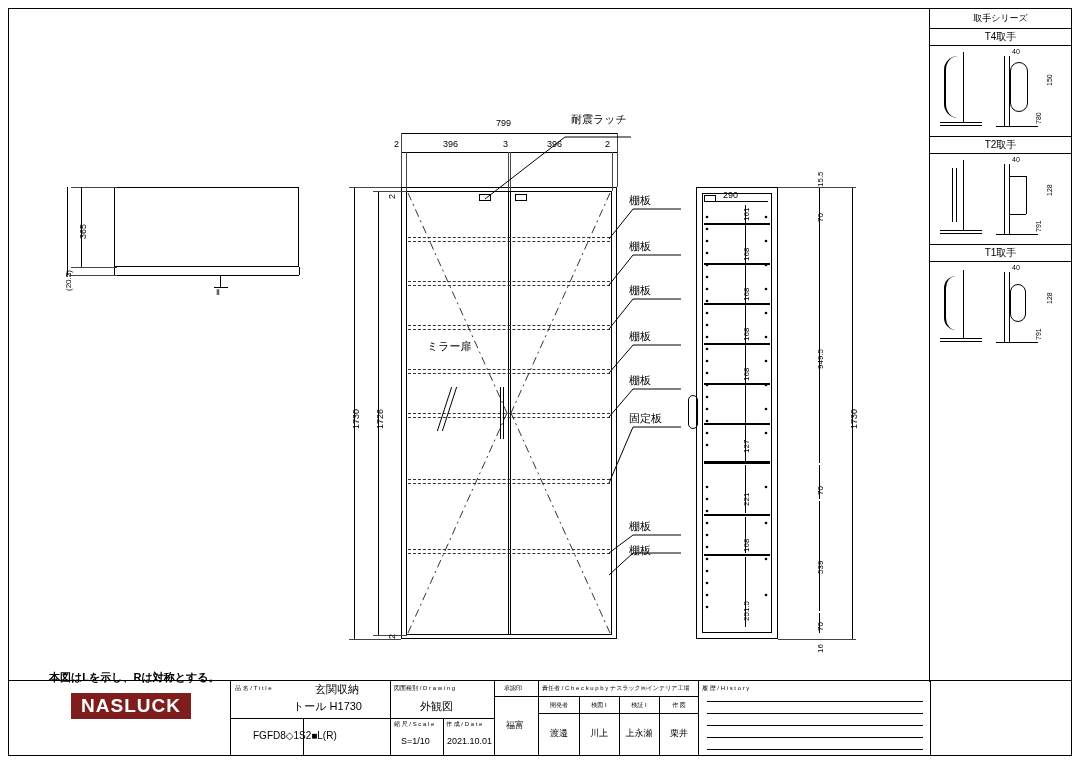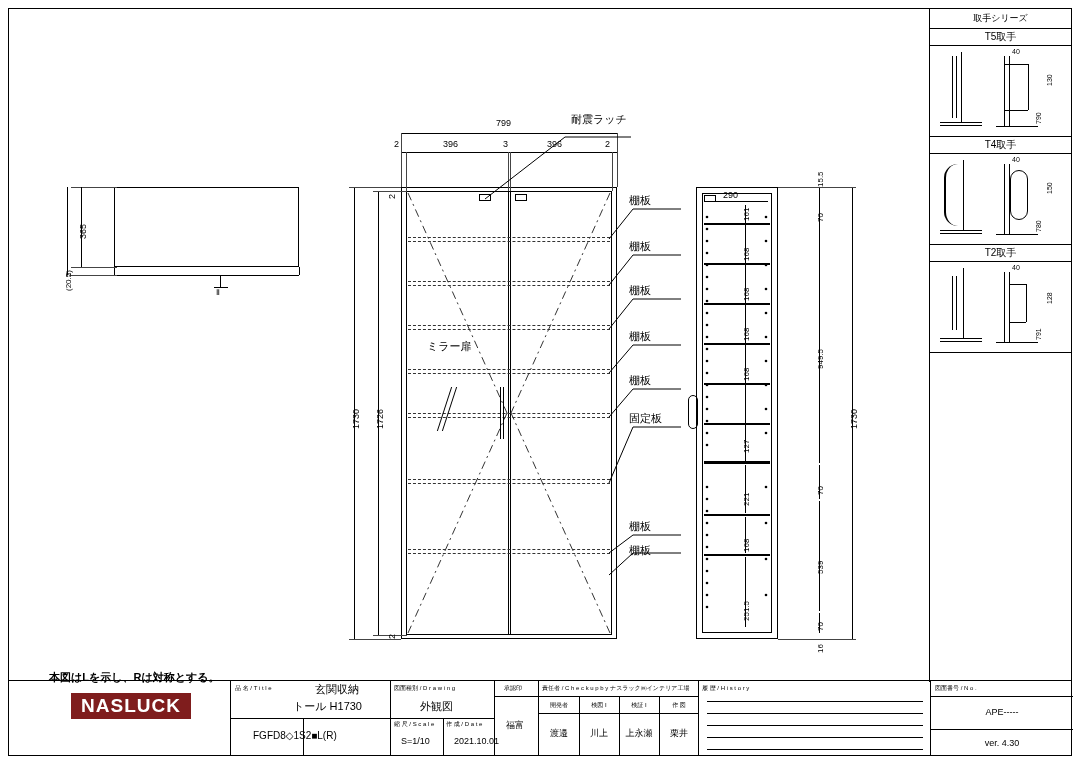--- a/index.html
+++ b/index.html
@@ -49,39 +49,20 @@
 </style>
 </head>
 <body>
 
 <div class="sheet">
 
   <div class="rightpanel">
     <div class="rp-head">取手シリーズ</div>
 
 
-    <div class="rp-cell" style="height:108px">
-      <div class="rp-title">T5取手</div>
-      <div class="rp-body">
-        <div class="line vl" style="left:22px; top:10px; height:62px;"></div>
-        <div class="line vl" style="left:26px; top:10px; height:62px;"></div>
-        <div class="line vl" style="left:31px; top:6px; height:70px;"></div>
-        <div class="line hl" style="left:10px; top:76px; width:42px;"></div>
-        <div class="line hl" style="left:10px; top:79px; width:42px;"></div>
-        <div class="line vl" style="left:74px; top:10px; height:70px;"></div>
-        <div class="line vl" style="left:79px; top:10px; height:70px;"></div>
-        <div class="line hl" style="left:74px; top:18px; width:24px;"></div>
-        <div class="line hl" style="left:74px; top:64px; width:24px;"></div>
-        <div class="line vl" style="left:98px; top:18px; height:46px;"></div>
-        <div class="line hl" style="left:66px; top:80px; width:42px;"></div>
-        <div class="txt txt7" style="left:82px; top:2px;">40</div>
-        <div class="txt txt7 rot" style="left:116px; top:40px;">130</div>
-        <div class="txt txt7 rot" style="left:105px; top:78px;">790</div>
-      </div>
-    </div>
 
     <div class="rp-cell" style="height:108px">
       <div class="rp-title">T4取手</div>
       <div class="rp-body">
         <div class="abs" style="left:14px; top:10px; width:22px; height:62px; border-left:2px solid #000; border-top-left-radius:14px; border-bottom-left-radius:14px;"></div>
         <div class="line vl" style="left:33px; top:6px; height:70px;"></div>
         <div class="line hl" style="left:10px; top:76px; width:42px;"></div>
         <div class="line hl" style="left:10px; top:79px; width:42px;"></div>
         <div class="line vl" style="left:74px; top:10px; height:70px;"></div>
         <div class="line vl" style="left:79px; top:10px; height:70px;"></div>
@@ -107,20 +88,36 @@
         <div class="line hl" style="left:79px; top:22px; width:17px;"></div>
         <div class="line hl" style="left:79px; top:60px; width:17px;"></div>
         <div class="line vl" style="left:96px; top:22px; height:38px;"></div>
         <div class="line hl" style="left:66px; top:80px; width:42px;"></div>
         <div class="txt txt7" style="left:82px; top:2px;">40</div>
         <div class="txt txt7 rot" style="left:116px; top:42px;">128</div>
         <div class="txt txt7 rot" style="left:105px; top:78px;">791</div>
       </div>
     </div>
 
+    <div class="rp-cell" style="height:113px; border-bottom:none;">
+      <div class="rp-title">T1取手</div>
+      <div class="rp-body">
+        <div class="abs" style="left:14px; top:14px; width:20px; height:54px; border-left:2px solid #000; border-top-left-radius:12px; border-bottom-left-radius:12px;"></div>
+        <div class="line vl" style="left:33px; top:8px; height:68px;"></div>
+        <div class="line hl" style="left:10px; top:76px; width:42px;"></div>
+        <div class="line hl" style="left:10px; top:79px; width:42px;"></div>
+        <div class="line vl" style="left:74px; top:10px; height:70px;"></div>
+        <div class="line vl" style="left:79px; top:10px; height:70px;"></div>
+        <div class="abs" style="left:80px; top:22px; width:16px; height:38px; border:1.5px solid #000; border-radius:8px;"></div>
+        <div class="line hl" style="left:66px; top:80px; width:42px;"></div>
+        <div class="txt txt7" style="left:82px; top:2px;">40</div>
+        <div class="txt txt7 rot" style="left:116px; top:42px;">128</div>
+        <div class="txt txt7 rot" style="left:105px; top:78px;">791</div>
+      </div>
+    </div>
   </div>
 
   <div>
 
     <div class="abs" style="left:105px; top:178px; width:185px; height:80px; border:1px solid #000;"></div>
     <div class="line hl" style="left:105px; top:266px; width:185px;"></div>
     <div class="line vl" style="left:105px; top:258px; height:8px;"></div>
     <div class="line vl" style="left:290px; top:258px; height:8px;"></div>
 
     <div class="line vl" style="left:211px; top:266px; height:12px;"></div>
@@ -361,21 +358,21 @@
     </div>
 
     <div class="tb-col" style="left:382px; width:104px;">
       <div class="line hl" style="left:0; top:37px; width:104px;"></div>
       <div class="line vl" style="left:52px; top:37px; height:38px;"></div>
       <div class="txt tb-lbl" style="left:3px; top:4px;">図面種別 / D r a w i n g</div>
       <div class="txt" style="left:29px; top:20px; font-size:11px;">外観図</div>
       <div class="txt tb-lbl" style="left:3px; top:40px;">縮 尺 / S c a l e</div>
       <div class="txt tb-lbl" style="left:55px; top:40px;">作 成 / D a t e</div>
       <div class="txt txt9" style="left:10px; top:56px;">S=1/10</div>
-      <div class="txt txt9" style="left:56px; top:56px;margin-left:7px;">2021.10.01</div>
+      <div class="txt txt9" style="left:56px; top:56px;">2021.10.01</div>
     </div>
 
     <div class="tb-col" style="left:486px; width:44px;">
       <div class="line hl" style="left:0; top:15px; width:44px;"></div>
       <div class="txt tb-lbl" style="left:9px; top:4px;">承認印</div>
       <div class="txt txt9" style="left:11px; top:40px;">福富</div>
     </div>
 
     <div class="tb-col" style="left:530px; width:160px;">
       <div class="line hl" style="left:0; top:15px; width:160px;"></div>
@@ -396,22 +393,15 @@
 
     <div class="tb-col" style="left:690px; width:232px;">
       <div class="txt tb-lbl" style="left:3px; top:4px;">履 歴 / H i s t o r y</div>
       <div class="line hl" style="left:8px; top:20px; width:216px;"></div>
       <div class="line hl" style="left:8px; top:32px; width:216px;"></div>
       <div class="line hl" style="left:8px; top:44px; width:216px;"></div>
       <div class="line hl" style="left:8px; top:56px; width:216px;"></div>
       <div class="line hl" style="left:8px; top:68px; width:216px;"></div>
     </div>
 
-    <div class="tb-col" style="left:922px; width:142px; border-right:none;">
-      <div class="line hl" style="left:0; top:15px; width:142px;"></div>
-      <div class="line hl" style="left:0; top:48px; width:142px;"></div>
-      <div class="txt tb-lbl" style="left:4px; top:4px;">図面番号 / N o .</div>
-      <div class="txt txt9 ctr" style="left:0; top:27px; width:142px;">APE-----</div>
-      <div class="txt txt9 ctr" style="left:0; top:58px; width:142px;">ver. 4.30</div>
-    </div>
   </div>
 
 </div>
 
 </body></html>

